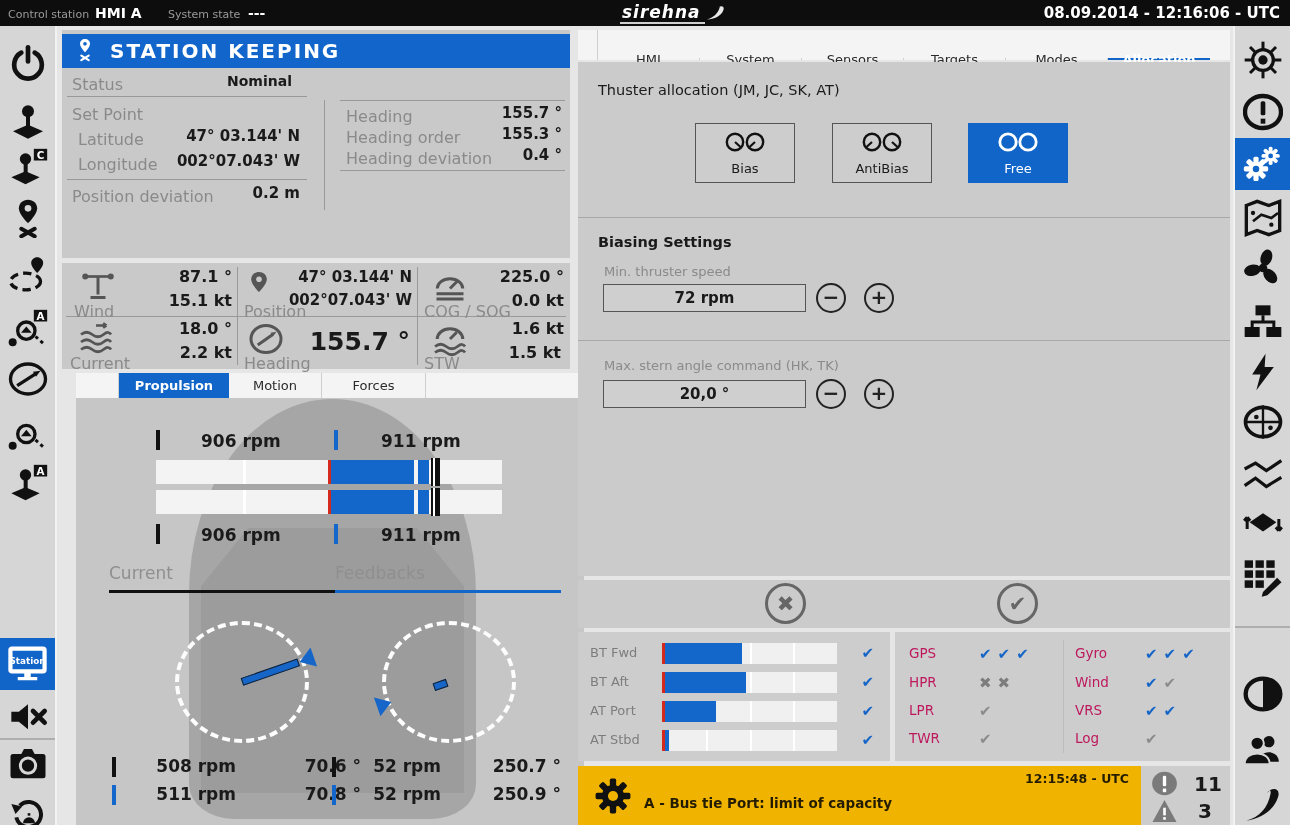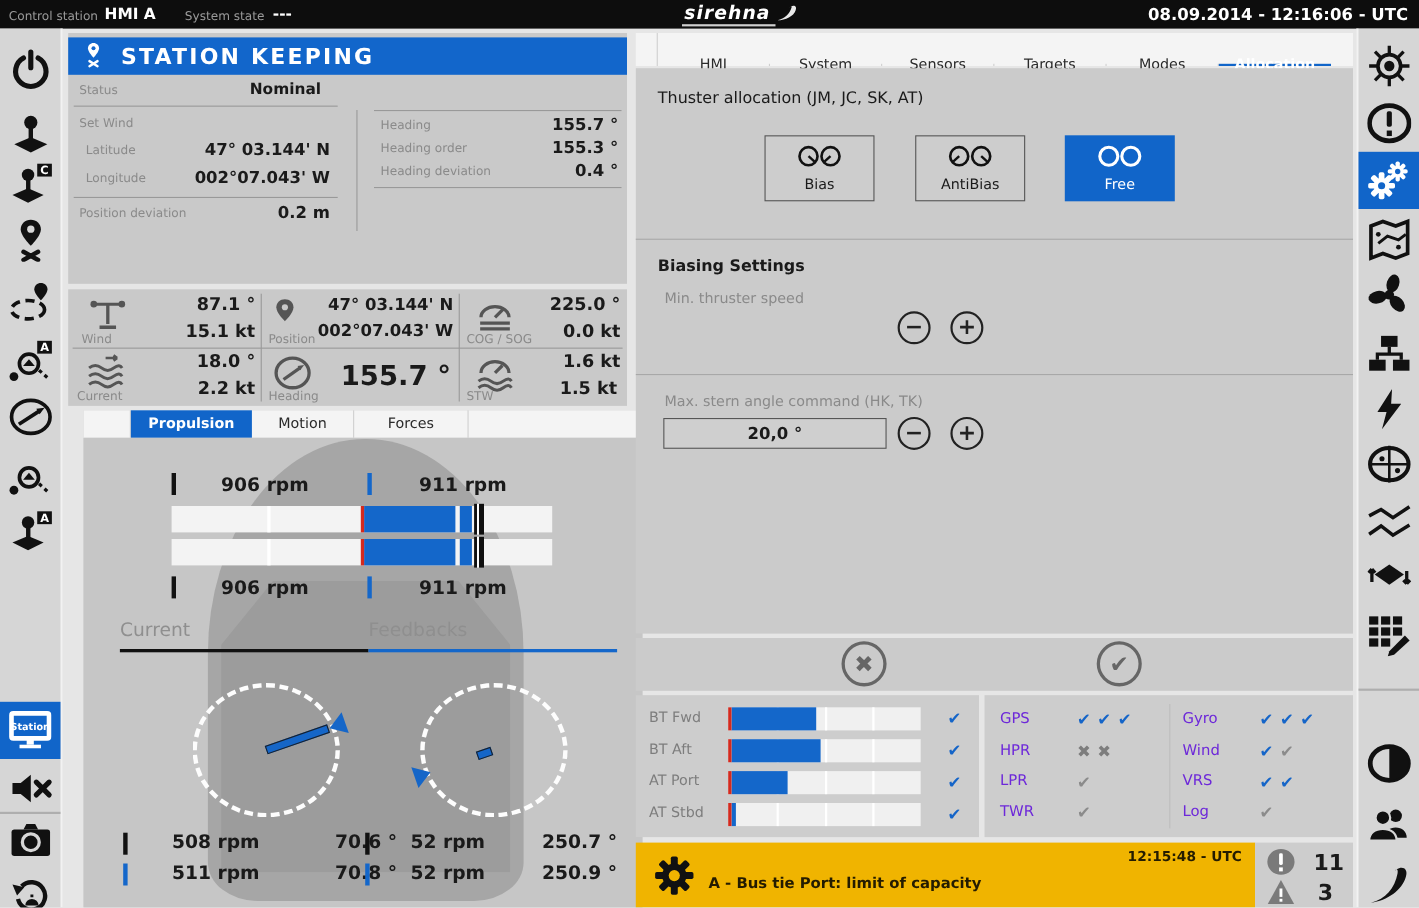--- a/index.html
+++ b/index.html
@@ -25,21 +25,21 @@
   .sb-div { position:absolute; left:0; width:100%; height:2px; background:#aeaeae; }
 
   
   .panel { position:absolute; background:#c9c9c9; }
   #sk-panel   { left:62px;  top:30px;  width:508px; height:228px; }
   #nav-panel  { left:62px;  top:263px; width:508px; height:106px; }
   #prop-panel { left:76px;  top:373px; width:508px; height:452px; }
 
   #sk-header { position:absolute; left:0; top:4px; width:508px; height:34px; background:#1266cb; color:#fff; display:flex; align-items:center; }
   #sk-title { font-size:20px; font-weight:bold; letter-spacing:2px; }
-  .lbl  { color:#8a8a8a; font-size:11px; }
+  .lbl  { color:#8a8a8a; font-size:16px; }
   .val  { color:#1a1a1a; font-weight:bold; font-size:15px; }
   .hline { position:absolute; height:1px; background:#999; }
   .vline { position:absolute; width:1px; background:#999; }
 
   
   .nav-cell { position:absolute; }
   .nav-ico svg { width:36px; height:36px; }
   .nav-val { font-size:16px; font-weight:bold; text-align:left; }
   .nav-big { font-size:25px; font-weight:bold; }
 
@@ -100,21 +100,21 @@
   .thr-lbl { position:absolute; left:0; top:2px; font-size:13px; color:#7d7d7d; }
   .thr-track { position:absolute; left:72px; top:0; width:175px; height:21px; background:#f0f0f0; }
   .thr-red { position:absolute; left:0; top:0; width:3px; height:100%; background:#d42a1e; }
   .thr-fill { position:absolute; left:3px; top:0; height:100%; background:#1467ca; }
   .thr-seg { position:absolute; top:0; width:2px; height:100%; background:#fff; }
   .chk { font-size:15px; font-weight:bold; margin-right:6px; }
   .chk.ok-blue { color:#1565c8; }
   .chk.ok-gray { color:#8b8b8b; }
   .chk.fail { color:#7d7d7d; }
   .sen-row { position:absolute; height:24px; }
-  .sen-lbl { position:absolute; left:0; top:3px; font-size:13.5px; color:#6d28d9; }
+  .sen-lbl { position:absolute; left:0; top:3px; font-size:13.5px; color:#be185d; }
   .sen-chks { position:absolute; left:70px; top:2px; }
 
   
   #alarm-bar { position:absolute; left:578px; top:766px; width:563px; height:59px; background:#f0b400; }
   #alarm-msg { font-size:13.5px; font-weight:bold; color:#241c00; }
   #alarm-ts { position:absolute; right:12px; top:5px; font-size:12.5px; font-weight:bold; color:#241c00; }
   #count-panel { position:absolute; left:1141px; top:766px; width:89px; height:59px; background:#cdcdcd; }
   .count-num { position:absolute; font-size:20px; font-weight:bold; color:#1a1a1a; }
 </style>
 </head>
@@ -379,21 +379,21 @@
         <circle cx="12" cy="5.2" r="2" fill="#1266cb"></circle>
         <path d="M8 18l8 5M16 18l-8 5" stroke="#fff" stroke-width="2.4" stroke-linecap="round"></path>
       </svg>
     <span id="sk-title">STATION KEEPING</span>
   </div>
   <span class="abs lbl" style="left:10px;top:45px">Status</span>
   <span class="abs val" style="left:165px;top:43px;font-size:14px">Nominal</span>
   <div class="hline" style="left:5px;top:66px;width:240px"></div>
   <div class="vline" style="left:262px;top:70px;height:110px"></div>
 
-  <span class="abs lbl" style="left:10px;top:75px">Set Wind</span>
+  <span class="abs lbl" style="left:10px;top:75px">Set Point</span>
   <span class="abs lbl" style="left:16px;top:100px">Latitude</span>
   <span class="abs val nw" style="right:270px;top:97px">47° 03.144' N</span>
   <span class="abs lbl" style="left:16px;top:125px">Longitude</span>
   <span class="abs val nw" style="right:270px;top:122px">002°07.043' W</span>
   <div class="hline" style="left:5px;top:149px;width:240px"></div>
   <span class="abs lbl" style="left:10px;top:157px">Position deviation</span>
   <span class="abs val nw" style="right:270px;top:154px">0.2 m</span>
 
   <div class="hline" style="left:278px;top:70px;width:225px"></div>
   <span class="abs lbl" style="left:284px;top:77px">Heading</span>
@@ -588,20 +588,23 @@
           <circle cx="13" cy="11" r="8.2" fill="none" stroke="#fff" stroke-width="2.8"></circle>
           <circle cx="33" cy="11" r="8.2" fill="none" stroke="#fff" stroke-width="2.8"></circle>
         </svg></span>
     <span class="mlabel">Free</span>
   </div>
 
   <div class="hline" style="left:0;top:155px;width:652px;background:#a8a8a8"></div>
   <span class="abs sect-title" style="left:20px;top:172px;font-weight:bold">Biasing Settings</span>
 
   <span class="abs lbl nw" style="left:26px;top:202px;font-size:13px">Min. thruster speed</span>
+  <div class="valbox" style="left:25px;top:222px">
+      <span>72 rpm</span>
+    </div>
   <div class="step" style="left:238px;top:221px"><span>−</span></div>
   <div class="step" style="left:286px;top:221px"><span>+</span></div>
 
   <div class="hline" style="left:0;top:278px;width:652px;background:#a8a8a8"></div>
   <span class="abs lbl nw" style="left:26px;top:296px;font-size:13px">Max. stern angle command (HK, TK)</span>
   <div class="valbox" style="left:25px;top:318px">
       <span>20,0 °</span>
     </div>
   <div class="step" style="left:238px;top:317px"><span>−</span></div>
   <div class="step" style="left:286px;top:317px"><span>+</span></div>

